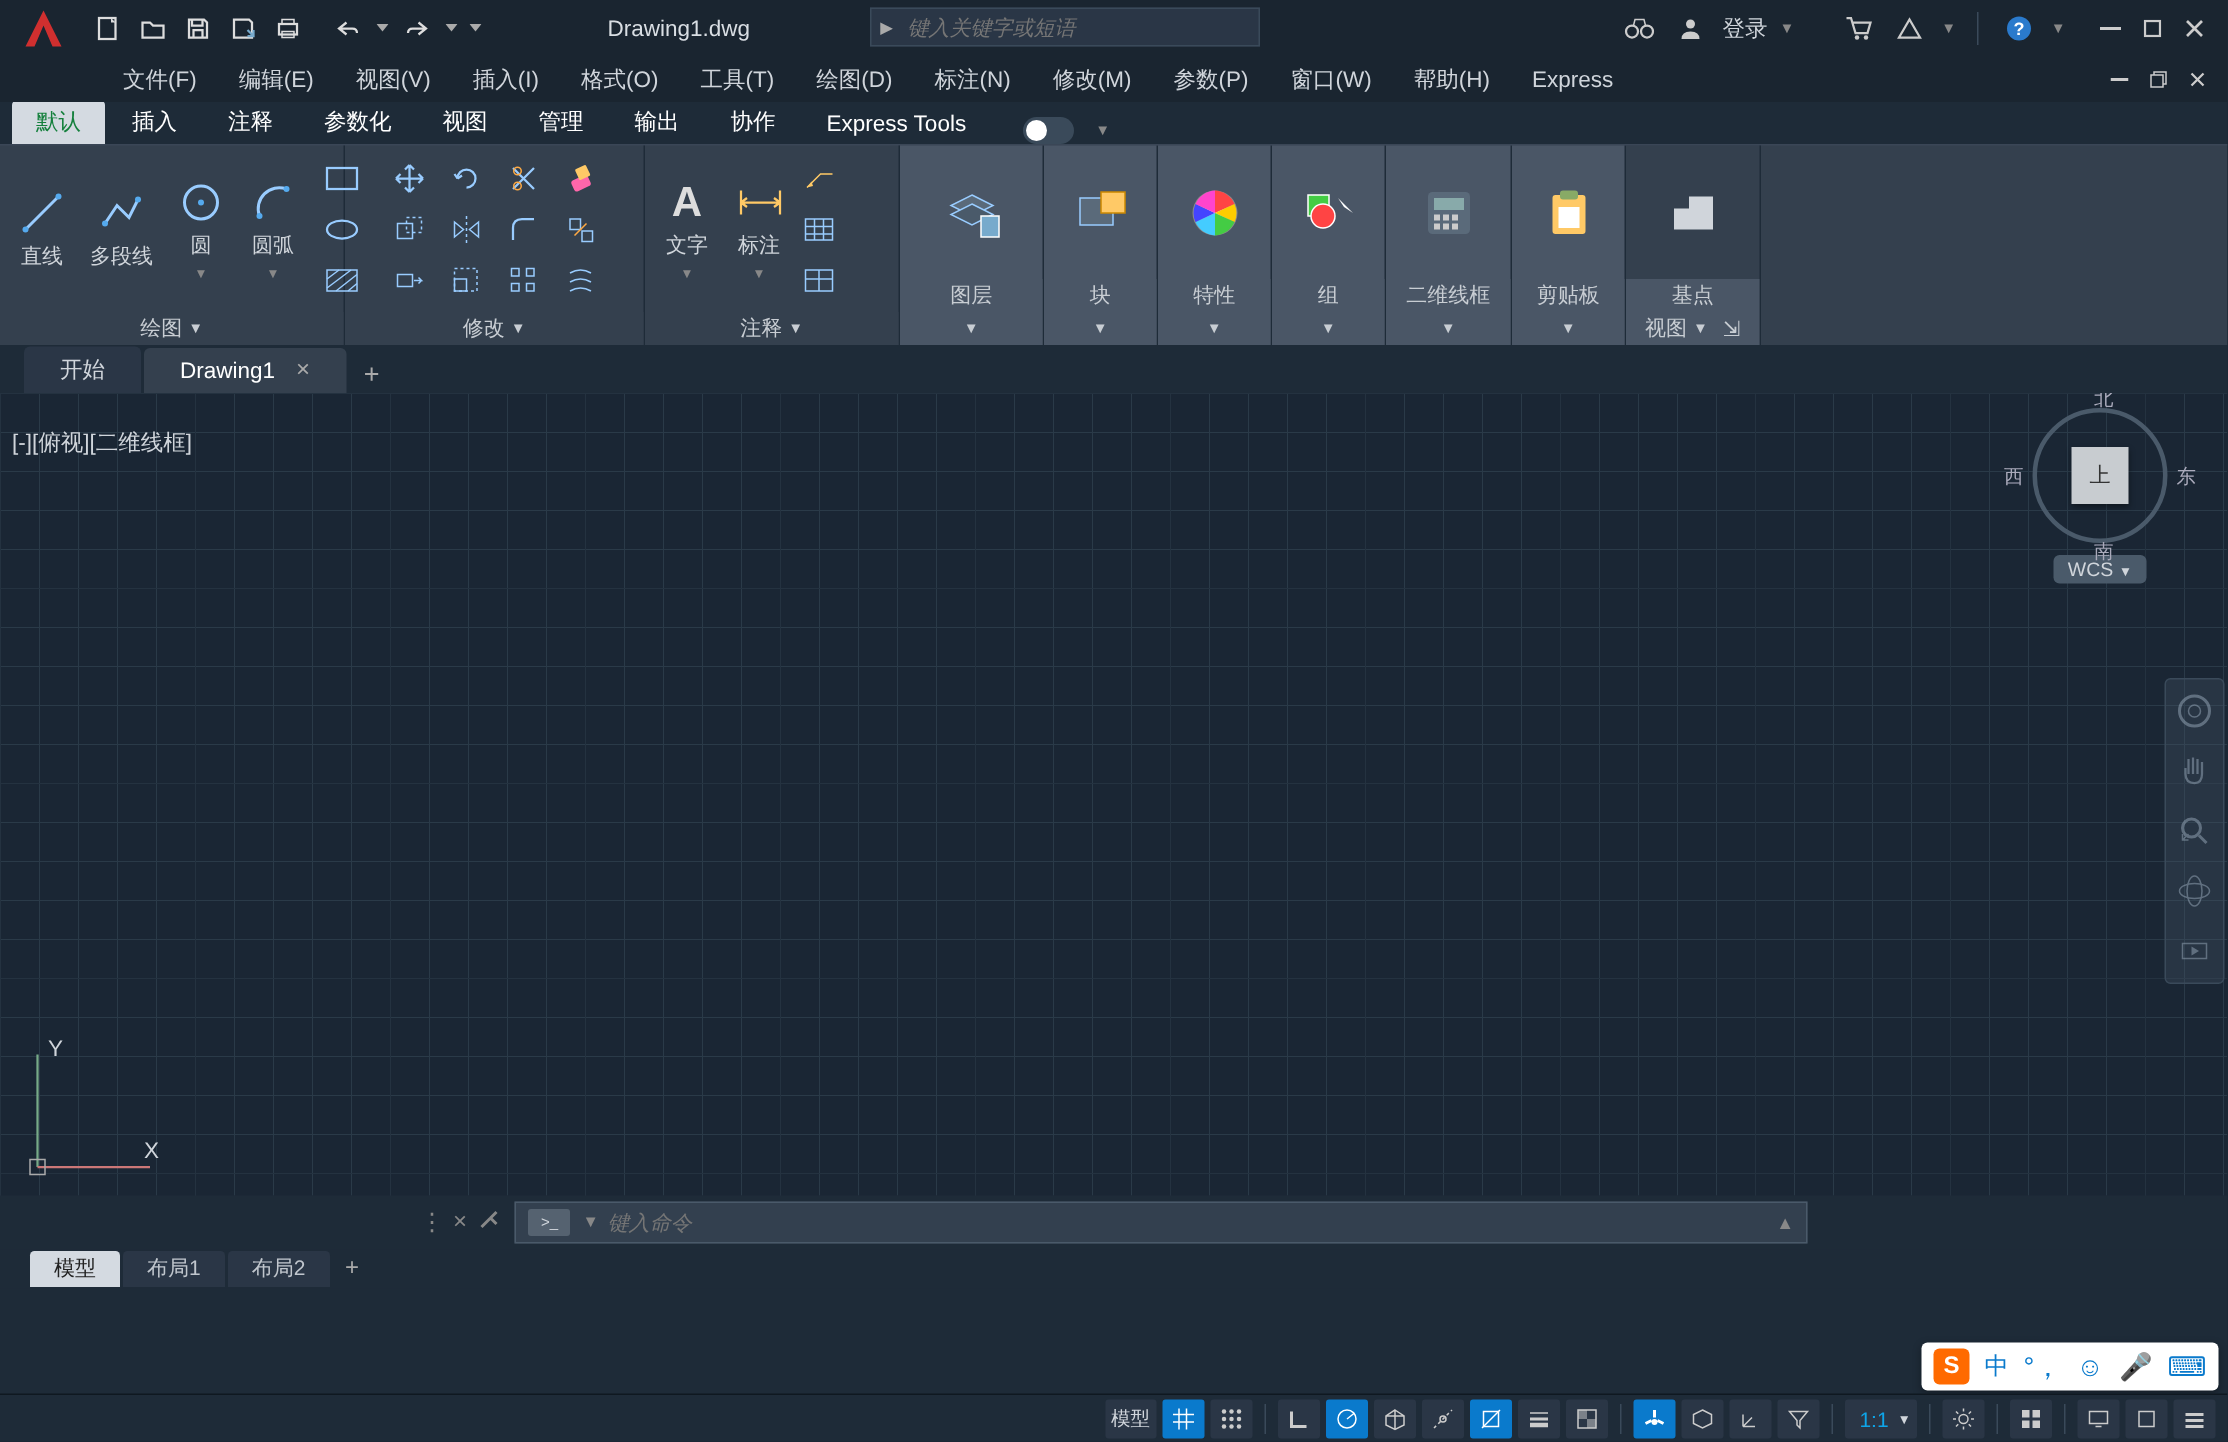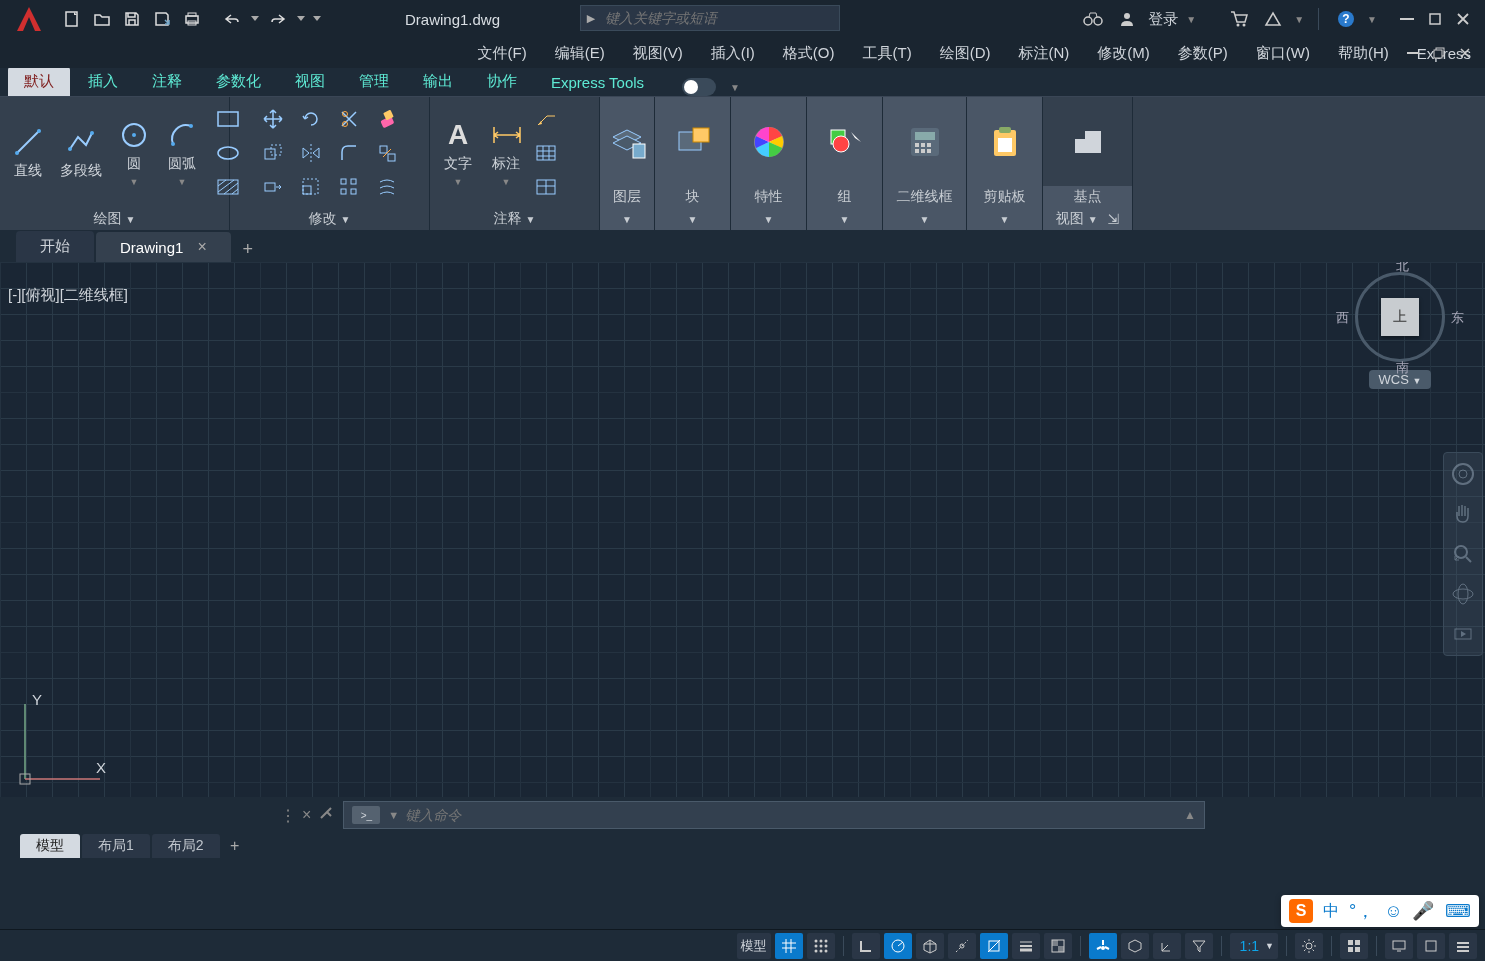--- a/index.html
+++ b/index.html
@@ -12,27 +12,27 @@
 .title-center { position:absolute; left:405px; font-size:15px; color:#d9dee3; }
 .search-area { position:absolute; left:580px; top:5px; width:260px; height:26px; background:#2a3646; border:1px solid #3a4a5a; display:flex; align-items:center; }
 .search-arrow { width:20px; text-align:center; color:#aaa; font-size:11px; }
 .search-input { flex:1; background:transparent; border:none; color:#888; font-style:italic; font-size:14px; padding:0 4px; outline:none; }
 .title-right { position:absolute; right:10px; display:flex; align-items:center; gap:8px; }
 .title-icon { width:26px; height:26px; display:flex; align-items:center; justify-content:center; cursor:pointer; }
 .login-txt { font-size:15px; color:#d0d5db; }
 .win-ctrl { display:flex; gap:4px; margin-left:10px; }
 .win-btn { width:24px; height:20px; display:flex; align-items:center; justify-content:center; cursor:pointer; }
 
-.menubar { height:30px; background:#1a2530; display:flex; align-items:center; padding-left:90px; position:relative;justify-content:flex-end; }
+.menubar { height:30px; background:#1a2530; display:flex; align-items:center; padding-left:68px; position:relative; }
 .menu-item { padding:0 14px; height:30px; display:flex; align-items:center; font-size:15px; cursor:pointer; }
 .doc-win-ctrl { position:absolute; right:8px; display:flex; gap:2px; }
 
 .ribbon-tabs { height:28px; background:#1e2b38; display:flex; align-items:flex-end; padding-left:8px; gap:2px; }
-.ribbon-tab { padding:5px 16px; font-size:15px; cursor:pointer; color:#5eead4; }
-.ribbon-tab.active { background:#d4dae1; color:#7f1d1d; border-radius:3px 3px 0 0; }
+.ribbon-tab { padding:5px 16px; font-size:15px; cursor:pointer; color:#ffffff; }
+.ribbon-tab.active { background:#d4dae1; color:#15803d; border-radius:3px 3px 0 0; }
 .ribbon-tab-ctrl { margin-left:20px; display:flex; gap:14px; align-items:center; }
 .ribbon-toggle { width:34px; height:18px; background:#3a4a5a; border-radius:9px; position:relative; }
 .ribbon-toggle::after { content:""; position:absolute; width:14px; height:14px; background:#fff; border-radius:50%; top:2px; left:2px; }
 
 .ribbon { height:134px; background:#34404e; display:flex; border-top:1px solid #3a4656; }
 .panel { border-right:1px solid #1e2b38; display:flex; flex-direction:column; position:relative; }
 .panel-body { flex:1; display:flex; align-items:center; padding:4px; }
 .panel-title { height:22px; text-align:center; font-size:14px; color:#c8cdd3; display:flex; align-items:center; justify-content:center; gap:4px; background:#34404e; }
 .panel-title .arrow { font-size:10px; }
 .big-btn { display:flex; flex-direction:column; align-items:center; justify-content:center; gap:4px; padding:2px 8px; cursor:pointer; height:100%; }
@@ -464,21 +464,21 @@
             </svg>
           </div>
       </div>
     </div>
     <div class="panel-title">
         <span>注释</span>
         <span class="arrow">▼</span>
       </div>
   </div>
 
-  <div class="panel panel-compact" style="width:55px">
+  <div class="panel panel-compact" style="width:96px">
     <div class="panel-body">
         <svg width="40" height="36">
           <path d="M20 6 L34 13 L20 20 L6 13 Z" fill="#5a6a7a" stroke="#9cf"></path>
           <path d="M20 12 L34 19 L20 26 L6 19 Z" fill="#4a5a6a" stroke="#9cf"></path>
           <rect x="26" y="20" width="12" height="14" fill="#7ac" stroke="#fff"></rect>
         </svg>
       </div>
     <div class="panel-title">图层</div>
     <div class="panel-title">
         <span class="arrow">▼</span>

